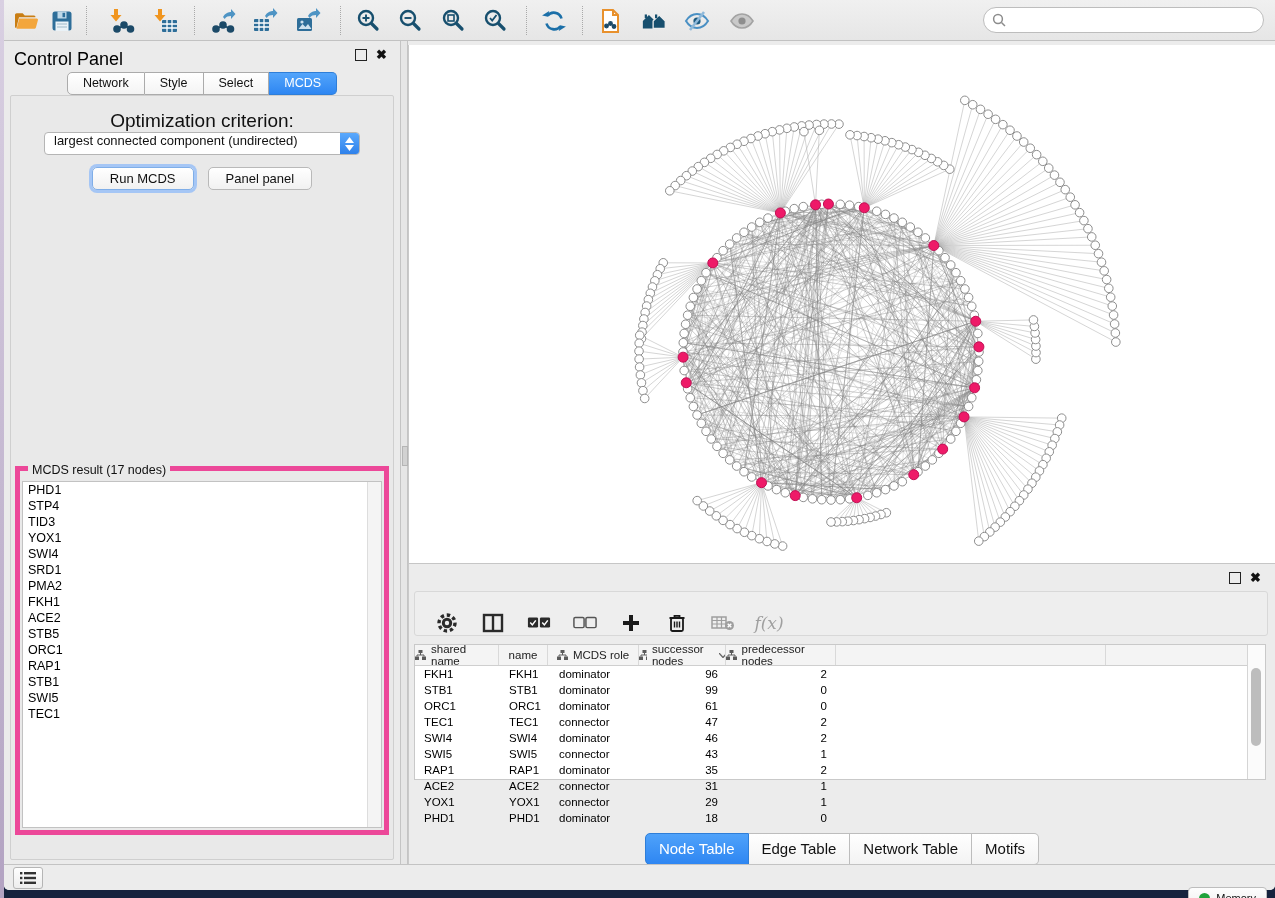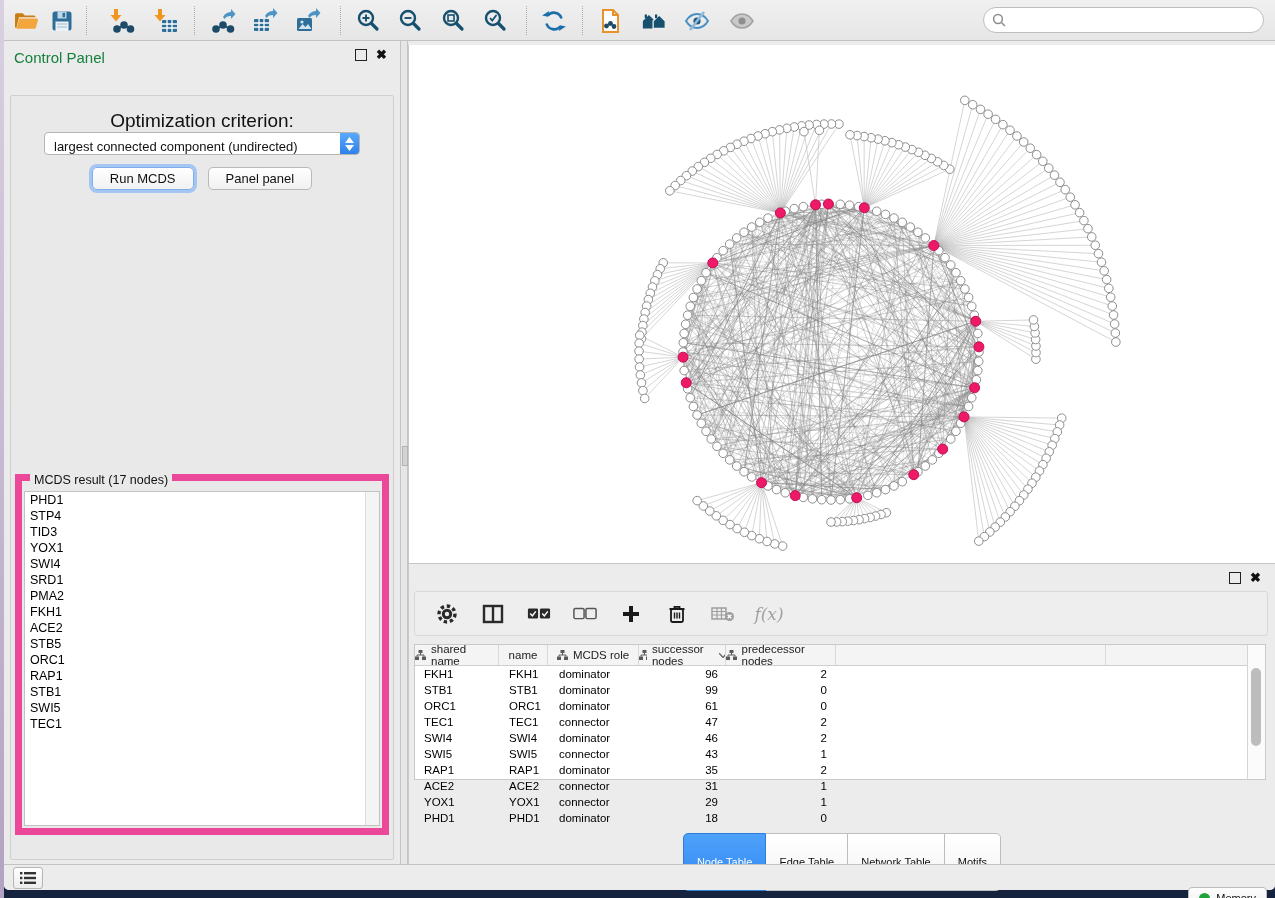--- a/index.html
+++ b/index.html
@@ -14,44 +14,44 @@
   .toolbar{position:absolute;left:0;top:0;width:100%;height:41px;
        background:linear-gradient(#F0F0F0,#E6E6E6);border-bottom:1px solid #C2C2C2;box-sizing:border-box;}
   .tbi{position:absolute;top:7px;width:28px;height:28px;display:flex;align-items:center;justify-content:center;}
   .tsep{position:absolute;top:6px;height:29px;width:0;border-left:1px dotted #A9A9A9;}
   .searchbox{position:absolute;left:979px;top:7px;width:281px;height:26px;background:#fff;
        border:1px solid #BDBDBD;border-radius:13px;display:flex;align-items:center;padding-left:8px;box-sizing:border-box;}
   .searchbox input{border:none;outline:none;flex:1;font-size:13px;background:transparent;margin-left:5px;height:20px;}
 
   
   .cp{position:absolute;left:0;top:41px;width:396px;height:824px;background:#EBEBEB;}
-  .panel-title{font-size:15px;color:#15803d;}
+  .panel-title{font-size:18px;color:#000000;}
   .cp-head{position:absolute;left:10px;top:8px;}
   .winbtns{position:absolute;top:8px;display:flex;gap:9px;align-items:center;}
   .floatbox{width:10px;height:10px;border:1.6px solid #222;display:inline-block;}
   .closex{font-size:13px;font-weight:bold;color:#111;line-height:10px;}
   .cp-tabs{position:absolute;left:0;right:0;top:31px;display:flex;justify-content:center;}
   .tab{height:21px;line-height:21px;font-size:12.5px;padding:0 15px;background:linear-gradient(#FFF,#F4F4F4);
        border:1px solid #ABABAB;border-left:none;color:#111;}
   .tab.first{border-left:1px solid #ABABAB;border-radius:5px 0 0 5px;}
   .tab.last{border-radius:0 5px 5px 0;}
   .tab.active{background:linear-gradient(#53A5FB,#2E86F2);color:#fff;border-color:#2E7ED8;}
   .cp-box{position:absolute;left:6px;right:6px;top:54px;bottom:5px;background:#E9E9E9;
        border:1px solid #CFCFCF;border-radius:2px;}
   .opt-label{position:absolute;left:0;right:0;top:14px;text-align:center;font-size:19px;color:#111;}
   .selectbox{position:absolute;left:33px;right:33px;top:36px;height:23px;background:#fff;border:1px solid #B5B5B5;
-       border-radius:4px;display:flex;align-items:flex-end;box-sizing:border-box;}
+       border-radius:4px;display:flex;align-items:flex-start;box-sizing:border-box;}
   .selectbox .sv{flex:1;font-size:13px;padding-left:9px;color:#111;white-space:nowrap;overflow:hidden;}
   .stepper{width:19px;height:21px;background:linear-gradient(#5AA9FD,#2F81EA);border-radius:0 3px 3px 0;
        display:flex;flex-direction:column;align-items:center;justify-content:center;gap:2px;}
   .btnrow{position:absolute;left:0;right:0;top:71px;display:flex;justify-content:center;gap:14px;}
   .btn{height:23px;line-height:21px;font-size:13px;padding:0 17px;background:linear-gradient(#FFFFFF,#F1F1F1);
        border:1px solid #B9B9B9;border-radius:5px;color:#111;box-sizing:border-box;}
   .btn.focus{box-shadow:0 0 0 3px rgba(110,170,255,.55);border-color:#7FAEE8;}
-  .fieldset{position:absolute;left:4px;right:4px;top:370px;bottom:24px;border:7px solid #ec4899;margin-top:8px;}
+  .fieldset{position:absolute;left:4px;right:4px;top:370px;bottom:24px;border:5px solid #ec4899;}
   .legend{position:absolute;left:8px;top:-8px;background:#E9E9E9;padding:0 4px;font-size:12.5px;color:#111;}
   .listbox{position:absolute;left:2px;right:2px;top:10px;bottom:2px;background:#fff;border:1px solid #C2C2C2;}
   .lrow{height:16px;line-height:16px;font-size:12.5px;padding-left:5px;color:#000;}
   .ltrack{position:absolute;right:0;top:0;bottom:0;width:13px;background:#F4F4F4;border-left:1px solid #DDD;}
 
   
   .vsplit{position:absolute;left:396px;top:41px;width:8px;height:824px;background:#E6E6E6;
        border-left:1px solid #C4C4C4;border-right:1px solid #C4C4C4;box-sizing:border-box;}
   .vhandle{position:absolute;left:1px;top:405px;width:4px;height:18px;background:#D2D2D2;border:1px solid #B5B5B5;}
   .hhandle{position:absolute;left:828px;top:552px;width:15px;height:8px;background:#DCDCDC;border:1px solid #BDBDBD;border-radius:2px;}
@@ -66,38 +66,38 @@
   .e{stroke:#8f8f8f;stroke-opacity:.30;stroke-width:.8;}
   .e2{stroke:#838383;stroke-opacity:.45;stroke-width:.9;}
   .f{stroke:#a6a6a6;stroke-opacity:.6;stroke-width:.8;}
   .wn{fill:#fff;stroke:#8d8d8d;stroke-width:1;}
 
   
   .tp{position:absolute;left:404px;top:563px;right:0;height:302px;background:#ECECEC;border-top:1px solid #C6C6C6;
       border-left:1px solid #C9C9C9;box-sizing:border-box;}
   .tp-head{position:absolute;left:10px;top:6px;margin-top:28px;}
   .tp-toolbar{position:absolute;left:5px;right:7px;top:27px;height:45px;background:#EEEEEE;
-      border:1px solid #D8D8D8;border-radius:3px;display:flex;align-items:center;gap:22px;padding-left:20px;box-sizing:border-box;}
+      border:1px solid #D8D8D8;border-radius:3px;display:flex;align-items:flex-end;gap:22px;padding-left:20px;box-sizing:border-box;}
   .tpi{width:24px;height:24px;display:flex;align-items:center;justify-content:center;}
   .fx{font-family:"DejaVu Serif",serif;font-style:italic;font-size:17px;color:#A0A0A0;}
   .twrap{position:absolute;left:5px;right:9px;top:80px;height:136px;background:#fff;border:1px solid #C9C9C9;box-sizing:border-box;}
   .thead{display:flex;height:20px;border-bottom:1px solid #CFCFCF;background:#F4F4F4;}
   .hc{display:flex;align-items:center;justify-content:center;gap:5px;font-size:11.5px;color:#222;
       border-right:1px solid #D9D9D9;box-sizing:border-box;height:20px;}
   .hfill{flex:0 0 270px;border-right:1px solid #D9D9D9;}
   .trow{display:flex;height:16px;align-items:center;font-size:11.5px;color:#000;}
   .c0{width:84px;padding-left:9px;box-sizing:border-box;}
   .c1{width:49px;padding-left:10px;box-sizing:border-box;}
   .c2{width:91px;padding-left:11px;box-sizing:border-box;}
   .c3{width:87px;text-align:right;padding-right:8px;box-sizing:border-box;}
   .c4{width:110px;text-align:right;padding-right:9px;box-sizing:border-box;}
   .vtrack{position:absolute;right:0;top:0;bottom:0;width:18px;background:#FBFBFB;border-left:1px solid #D5D5D5;box-sizing:border-box;}
   .vthumb{position:absolute;left:3px;top:23px;width:10px;height:78px;background:#BDBDBD;border-radius:5px;}
   .tp-tabs{position:absolute;left:0;right:0;top:269px;display:flex;justify-content:center;}
-  .btab{height:22px;line-height:22px;font-size:11px;padding:17px 13px;background:linear-gradient(#FFF,#F3F3F3);
+  .btab{height:22px;line-height:22px;font-size:15px;padding:4px 13px;background:linear-gradient(#FFF,#F3F3F3);
       border:1px solid #BDBDBD;border-left:none;color:#111;}
   .btab.first{border-left:1px solid #BDBDBD;border-radius:5px 0 0 5px;}
   .btab.last{border-radius:0 5px 5px 0;}
   .btab.active{background:linear-gradient(#4FA2FA,#2E86F2);color:#fff;border-color:#2E7ED8;}
 
   
   .status{position:absolute;left:0;right:0;bottom:0;height:25px;background:#ECECEC;border-top:1px solid #C3C3C3;
       border-radius:0 0 5px 5px;}
   .stbtn{position:absolute;left:9px;top:2px;width:28px;height:20px;background:linear-gradient(#FEFEFE,#EDEDED);
       border:1px solid #B5B5B5;border-radius:3px;display:flex;align-items:center;justify-content:center;}
@@ -256,20 +256,26 @@
         </svg>
       <input value="" style="">
     </div>
   </div>
 
   <div class="cp">
     <div class="cp-head panel-title">Control Panel</div>
     <div class="winbtns" style="right:13px">
       <span class="floatbox"></span>
       <span class="closex">✖</span>
+    </div>
+    <div class="cp-tabs">
+      <div class="tab first">Network</div>
+      <div class="tab">Style</div>
+      <div class="tab">Select</div>
+      <div class="tab last active">MCDS</div>
     </div>
     <div class="cp-box">
       <div class="opt-label">Optimization criterion:</div>
       <div class="selectbox">
         <span class="sv">largest connected component (undirected)</span>
         <span class="stepper">
           <svg width="9" height="6" viewBox="0 0 9 6">
               <path d="M4.5 0L9 6H0z" fill="#fff"></path>
             </svg>
           <svg width="9" height="6" viewBox="0 0 9 6">

